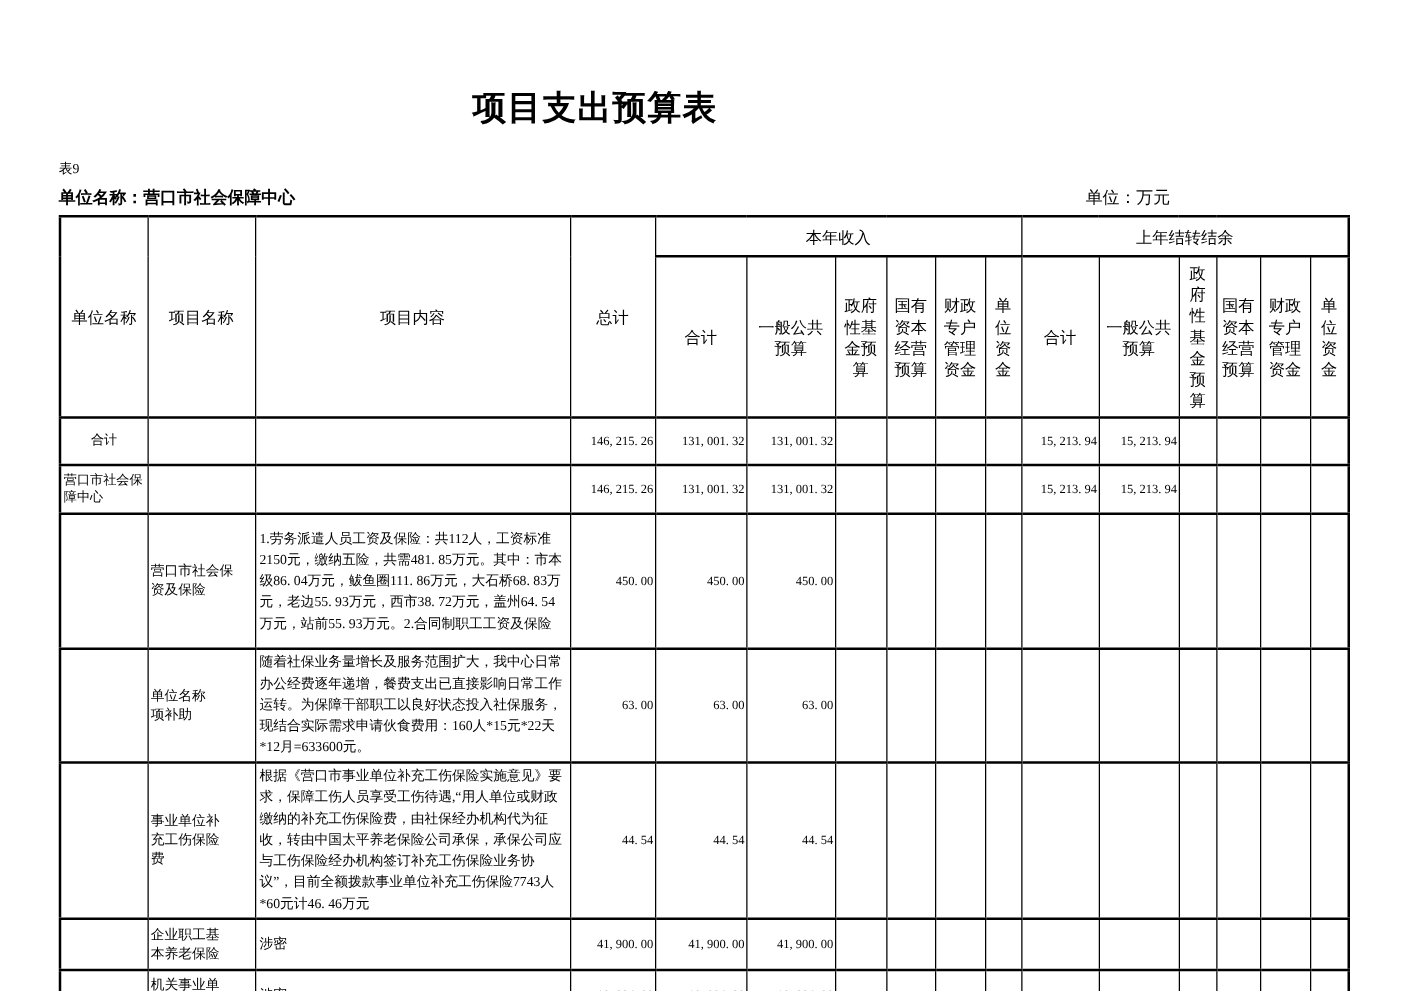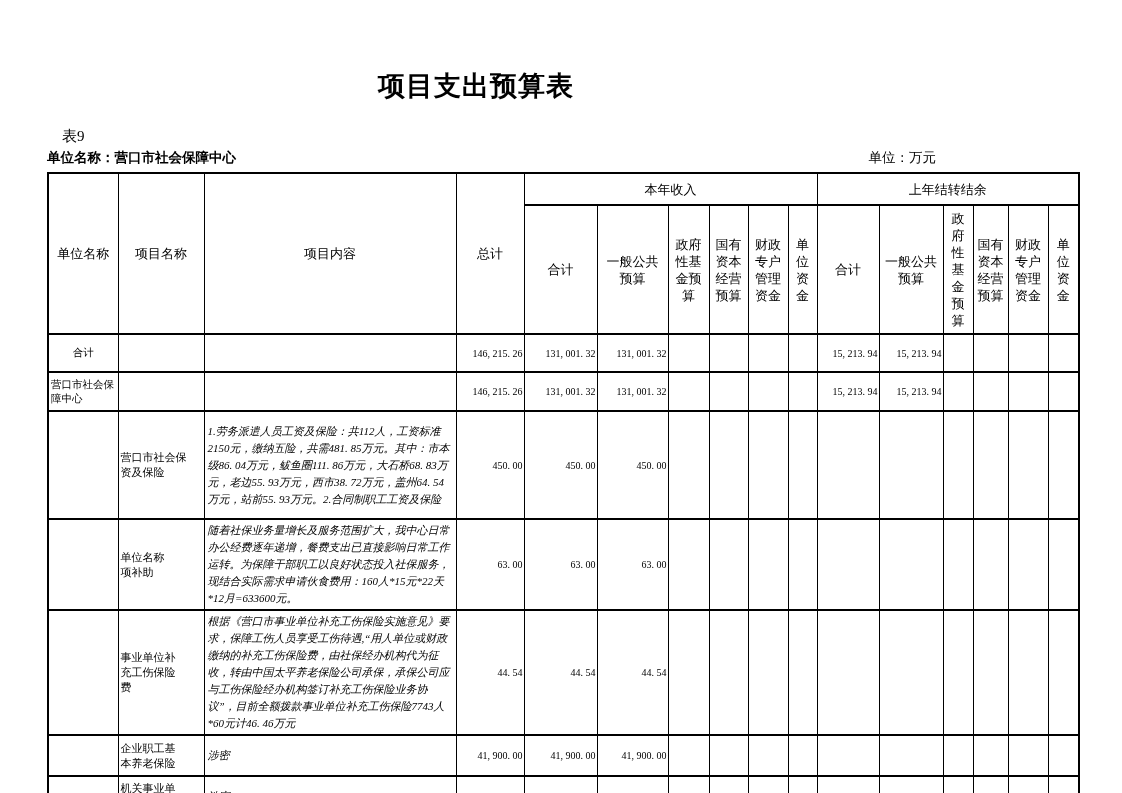--- a/index.html
+++ b/index.html
@@ -10,21 +10,21 @@
     color: #000;
     overflow: hidden;
   }
   .page { position: relative; width: 952px; height: 793px; background: #fff; margin-top: 20px; }
 
   .doc-title {
     position: absolute; top: 48px; left: 0; width: 100%;
     text-align: center; font-size: 27px; font-weight: bold; letter-spacing: 1px;
   }
   .table-no {
-    position: absolute; top: 107px; left: 62px; font-size: 15px;
+    position: absolute; top: 107px; left: 47px; font-size: 11px;
   }
   .meta-left {
     position: absolute; top: 129px; left: 47px; font-size: 13.5px; font-weight: bold;
   }
   .meta-right {
     position: absolute; top: 129px; right: 16px; font-size: 13.5px;
   }
 
   table.budget {
     position: absolute; top: 152px; left: 47px;
@@ -38,21 +38,21 @@
   }
   thead th {
     font-weight: normal; font-size: 13px; line-height: 17px;
     text-align: center; padding: 4px 3px;
   }
   tbody td { font-size: 11px; line-height: 15px; padding: 0 2px; }
 
   .unit-cell    { font-size: 10.5px; line-height: 14px; white-space: pre-line; text-align: left; padding: 1px 2px; }
   .unit-center  { text-align: center; }
   .project-cell { font-size: 11px; line-height: 15px; white-space: pre-line; text-align: left; padding: 1px 2px; }
-  .content-cell { font-size: 11px; line-height: 17px; text-align: left; padding: 2px 3px; font-style: italic; }
+  .content-cell { font-size: 11px; line-height: 17px; text-align: left; padding: 2px 3px; }
   .num          { text-align: right; font-size: 10px; padding: 0 1px; white-space: nowrap; }
 
   tr.rh-g1 { height: 32px; }
   tr.rh-g2 { height: 86px; }
   tr.rh-0 { height: 38px; }
   tr.rh-1 { height: 39px; padding-left: 16px; }
   tr.rh-2 { height: 108px; }
   tr.rh-3 { height: 86px; }
   tr.rh-4 { height: 120px; }
   tr.rh-5 { height: 41px; }

